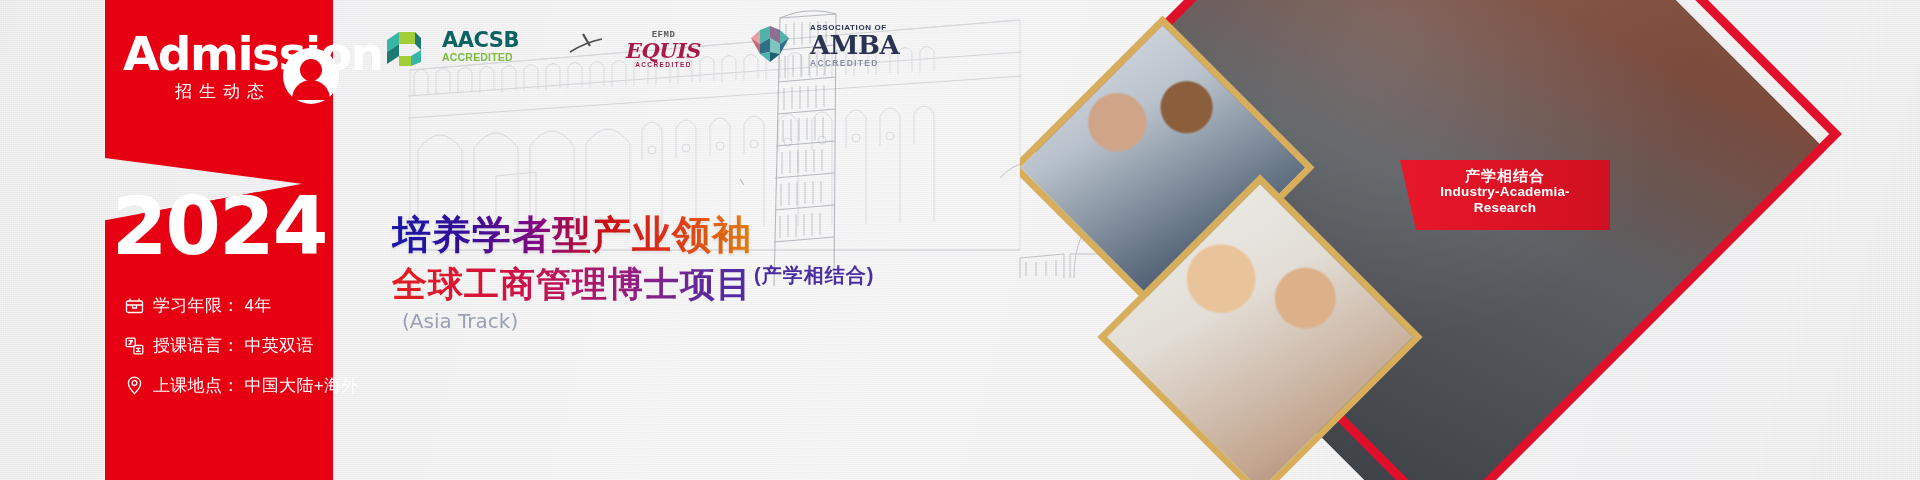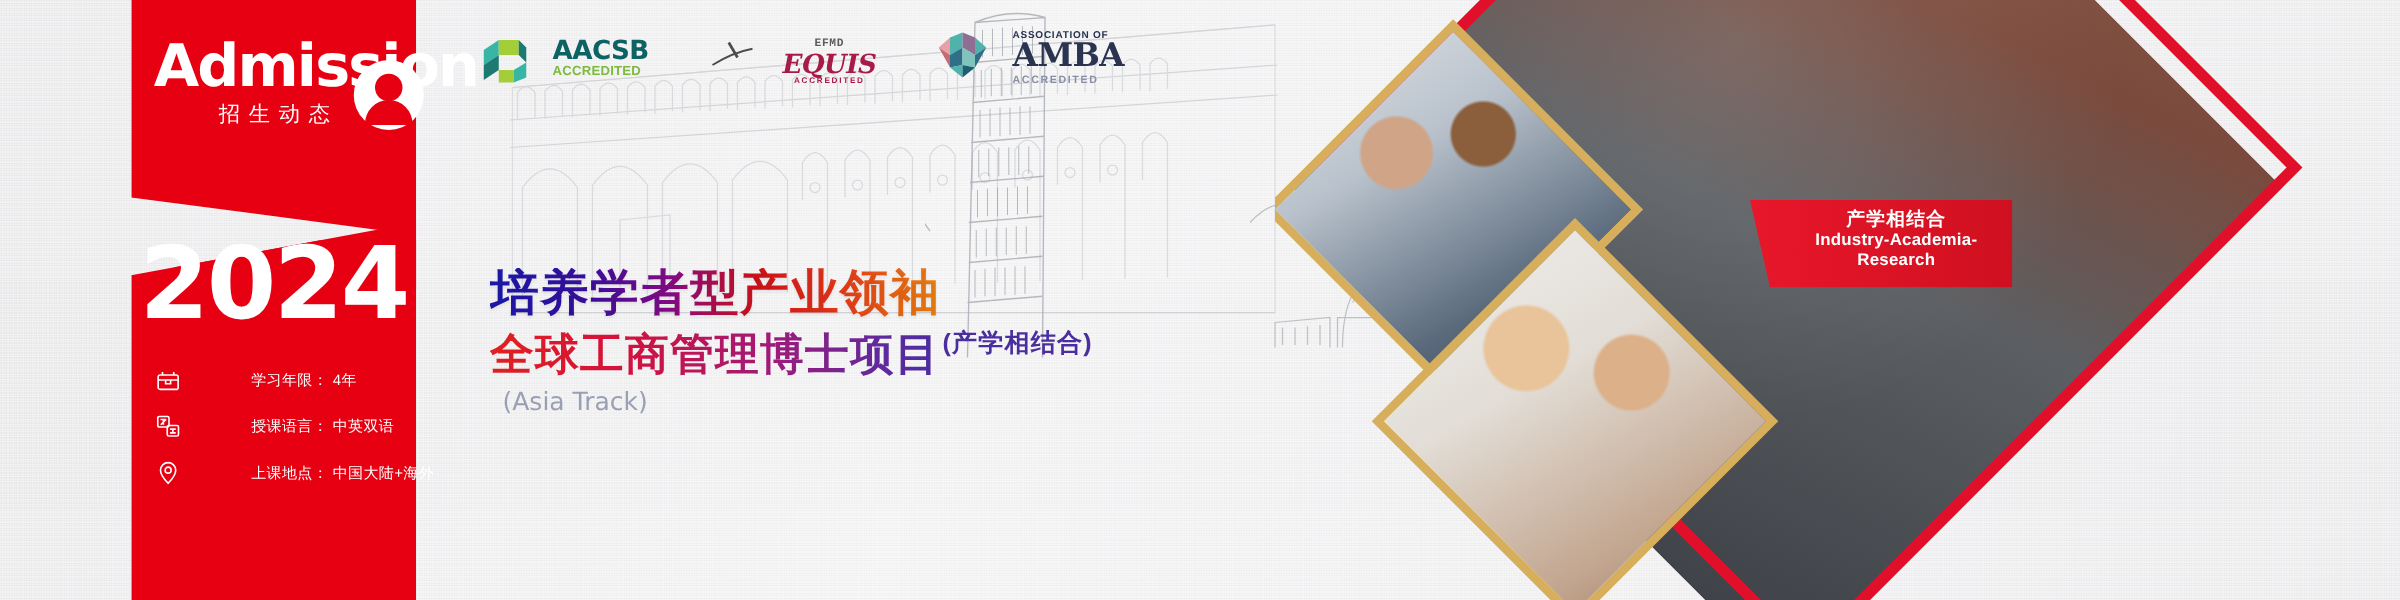--- a/index.html
+++ b/index.html
@@ -44,22 +44,22 @@
   .adm-mark::after{ content:""; position:absolute; left:17px; top:11px; width:22px;height:22px;
       border-radius:50%; background:#e60012; }
   .adm-mark::before{ content:""; position:absolute; left:9px; bottom:4px; width:38px;height:20px;
       border-radius:19px 19px 0 0; background:#e60012; }
 
   .year { position:absolute; left:0; top:180px; width:228px; text-align:center;
       color:#fff; font-size:80px; font-weight:700; letter-spacing:-2px; z-index:6;
       font-family:"DejaVu Sans",sans-serif; }
 
   .info-list { position:absolute; left:18px; top:294px; width:210px; z-index:6; }
-  .info-row { display:flex; align-items:center; color:#fff; font-size:12px;
-      margin-bottom:17px; letter-spacing:.3px; white-space:nowrap;gap:48px; }
+  .info-row { display:flex; align-items:center; color:#fff; font-size:17px;
+      margin-bottom:17px; letter-spacing:.3px; white-space:nowrap; }
   .info-ico { width:22px; height:20px; margin-right:8px; flex:none;
       display:flex; align-items:center; justify-content:center; }
   .info-ico svg { display:block; }
 
   
   .accred { position:absolute; left:385px; top:24px; display:flex; align-items:flex-end; gap:48px; z-index:5;}
   .acc { display:flex; align-items:flex-start; gap:19px; }
   .aacsb-mark { width:38px; height:38px; position:relative; }
   .aacsb-txt .n { font-size:21px; font-weight:700; color:#0d6263; letter-spacing:-.5px;
       font-family:"DejaVu Sans",sans-serif; line-height:1;}
@@ -345,21 +345,21 @@
                 border:7px solid #d6ae5c;">
       <div class="inner" style="transform:rotate(-45deg) scale(1.5);background:
           radial-gradient(circle at 38% 32%, #e9c49a 0 11%, transparent 12%),
           radial-gradient(circle at 64% 38%, #dcb089 0 10%, transparent 11%),
           linear-gradient(150deg,#f2f2f0 0%,#e2ddd6 40%,#c2a58e 75%,#8d6b55 100%);"></div>
     </div>
 
 
     <div class="ribbon" style="left:380px;top:160px;width:210px;height:70px;
                 clip-path:polygon(0 0,100% 0,100% 100%,16px 100%);">
-      <div class="lab" style="left:12px;top:7px;width:100%;">
+      <div class="lab" style="left:0;top:7px;width:100%;">
         <div class="cn">产学相结合</div>
         <div class="en sm">Industry-Academia-</div>
         <div class="en sm">Research</div>
       </div>
     </div>
 
   </div>
 </div>
 
 </body></html>

